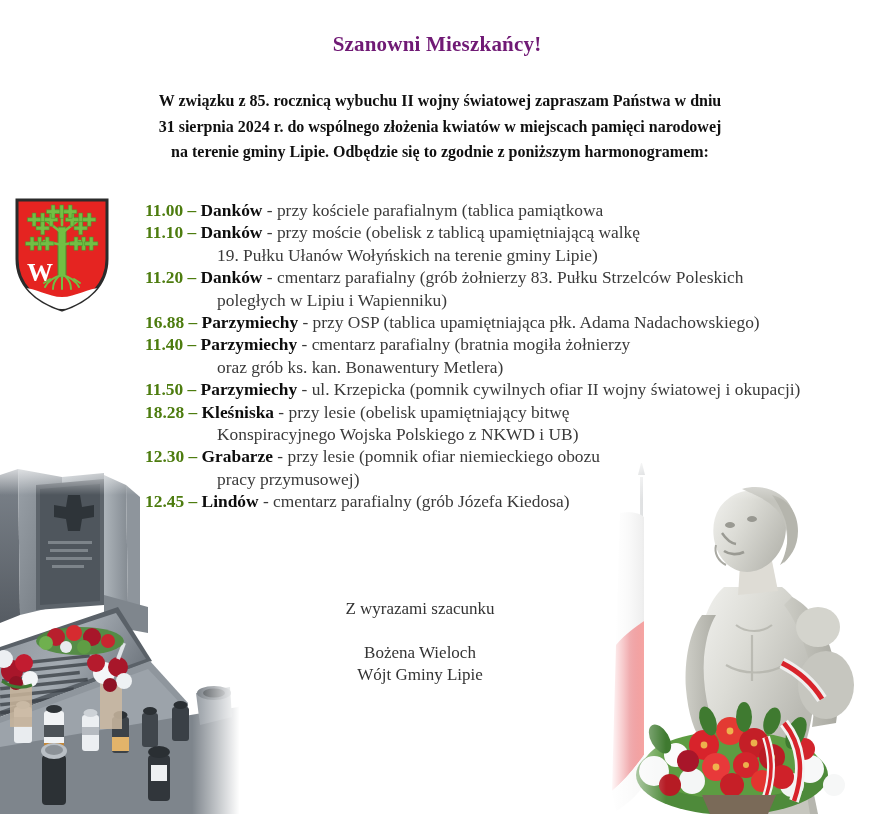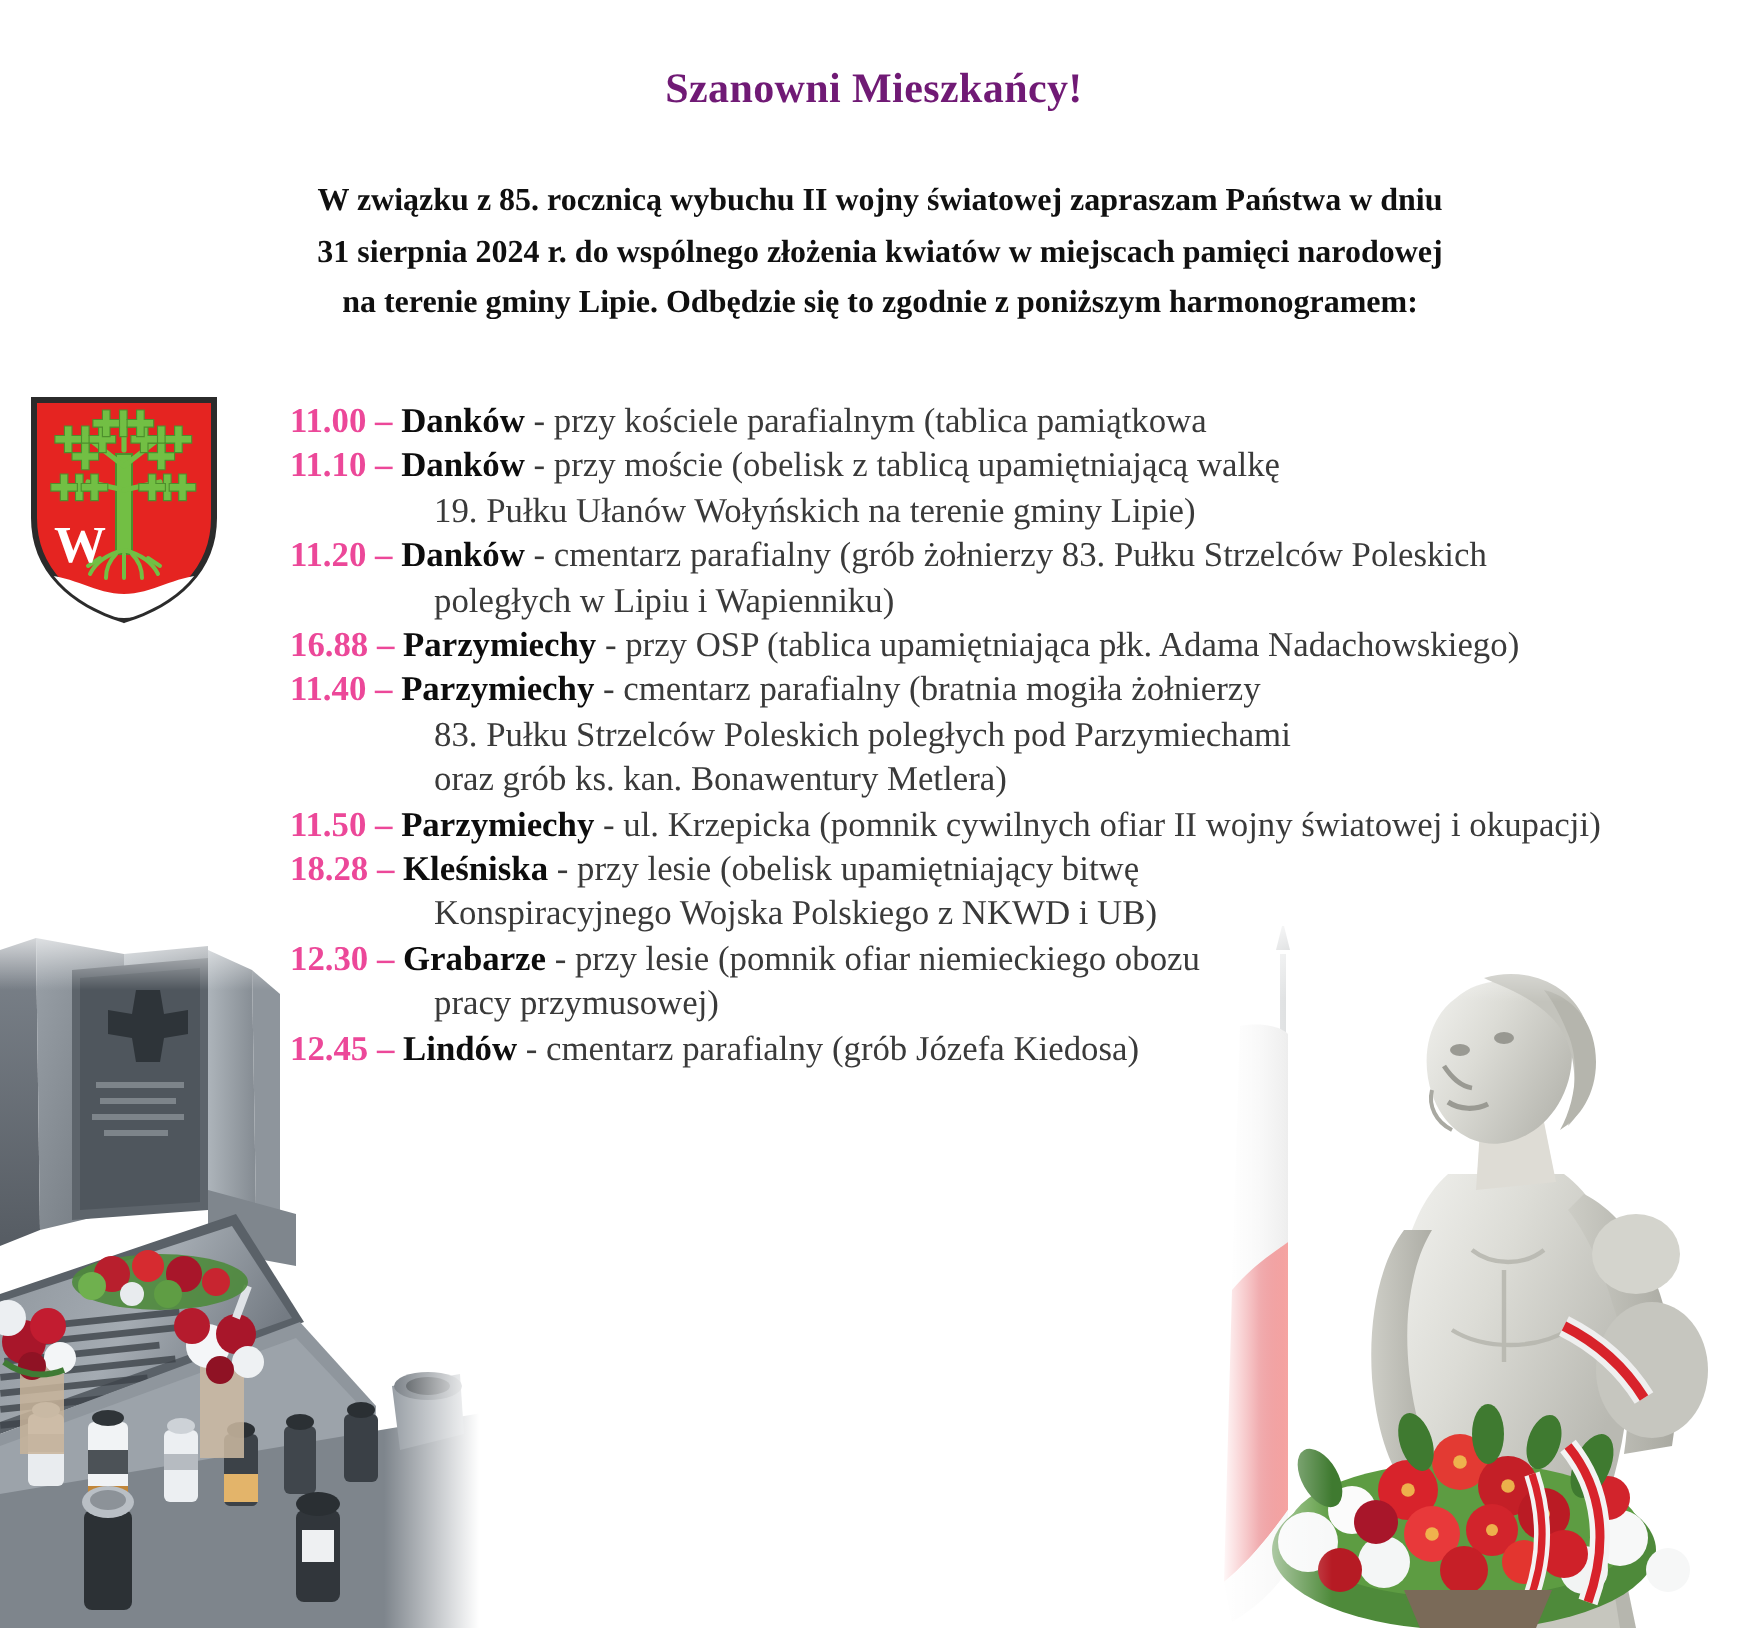--- a/index.html
+++ b/index.html
@@ -64,21 +64,21 @@
     top: 199px;
     width: 720px;
     font-size: 17.4px;
     line-height: 22.4px;
     color: #1c1c1c;
     z-index: 5;
   }
   .sched-row { white-space: nowrap; }
   .sched-time {
     font-weight: bold;
-    color: #ec4899;
+    color: #4d7c0f;
   }
   .sched-place {
     font-weight: bold;
     color: #0d0d0d;
   }
   .sched-desc { color: #3a3a3a; }
   .sched-cont {
     white-space: nowrap;
     padding-left: 72px;
     color: #3a3a3a;
@@ -228,30 +228,35 @@
   </div>
 
   <div class="schedule">
       <div class="sched-row"><span class="sched-time">11.00</span><span class="sched-time"> – </span><span class="sched-place">Danków</span><span class="sched-desc"> - przy kościele parafialnym (tablica pamiątkowa</span></div>
       <div class="sched-row"><span class="sched-time">11.10</span><span class="sched-time"> – </span><span class="sched-place">Danków</span><span class="sched-desc"> - przy moście (obelisk z tablicą upamiętniającą walkę</span></div>
       <div class="sched-cont">19. Pułku Ułanów Wołyńskich na terenie gminy Lipie)</div>
       <div class="sched-row"><span class="sched-time">11.20</span><span class="sched-time"> – </span><span class="sched-place">Danków</span><span class="sched-desc"> - cmentarz parafialny (grób żołnierzy 83. Pułku Strzelców Poleskich</span></div>
       <div class="sched-cont">poległych w Lipiu i Wapienniku)</div>
       <div class="sched-row"><span class="sched-time">16.88</span><span class="sched-time"> – </span><span class="sched-place">Parzymiechy</span><span class="sched-desc"> - przy OSP (tablica upamiętniająca płk. Adama Nadachowskiego)</span></div>
       <div class="sched-row"><span class="sched-time">11.40</span><span class="sched-time"> – </span><span class="sched-place">Parzymiechy</span><span class="sched-desc"> - cmentarz parafialny (bratnia mogiła żołnierzy</span></div>
-      <div class="sched-cont">83. Pułku Strzelców Poleskich poległych pod Parzymiechami</div>
       <div class="sched-cont">oraz grób ks. kan. Bonawentury Metlera)</div>
       <div class="sched-row"><span class="sched-time">11.50</span><span class="sched-time"> – </span><span class="sched-place">Parzymiechy</span><span class="sched-desc"> - ul. Krzepicka (pomnik cywilnych ofiar II wojny światowej i okupacji)</span></div>
       <div class="sched-row"><span class="sched-time">18.28</span><span class="sched-time"> – </span><span class="sched-place">Kleśniska</span><span class="sched-desc"> - przy lesie (obelisk upamiętniający bitwę</span></div>
       <div class="sched-cont">Konspiracyjnego Wojska Polskiego z NKWD i UB)</div>
       <div class="sched-row"><span class="sched-time">12.30</span><span class="sched-time"> – </span><span class="sched-place">Grabarze</span><span class="sched-desc"> - przy lesie (pomnik ofiar niemieckiego obozu</span></div>
       <div class="sched-cont">pracy przymusowej)</div>
       <div class="sched-row"><span class="sched-time">12.45</span><span class="sched-time"> – </span><span class="sched-place">Lindów</span><span class="sched-desc"> - cmentarz parafialny (grób Józefa Kiedosa)</span></div>
     </div>
 
+  <div class="closing">
+    <div>Z wyrazami szacunku</div>
+    <div class="gap"></div>
+    <div>Bożena Wieloch</div>
+    <div>Wójt Gminy Lipie</div>
+  </div>
 
   <div class="photo photo-left">
     <svg viewBox="0 0 250 359" width="250" height="359" xmlns="http://www.w3.org/2000/svg">
       <defs>
         <linearGradient id="granA" x1="0" y1="0" x2="1" y2="1">
           <stop offset="0" stop-color="#9aa1a8"></stop>
             <stop offset="1" stop-color="#6e757c"></stop>
         </linearGradient>
         <linearGradient id="granB" x1="0" y1="0" x2="0" y2="1">
           <stop offset="0" stop-color="#7d848c"></stop>

